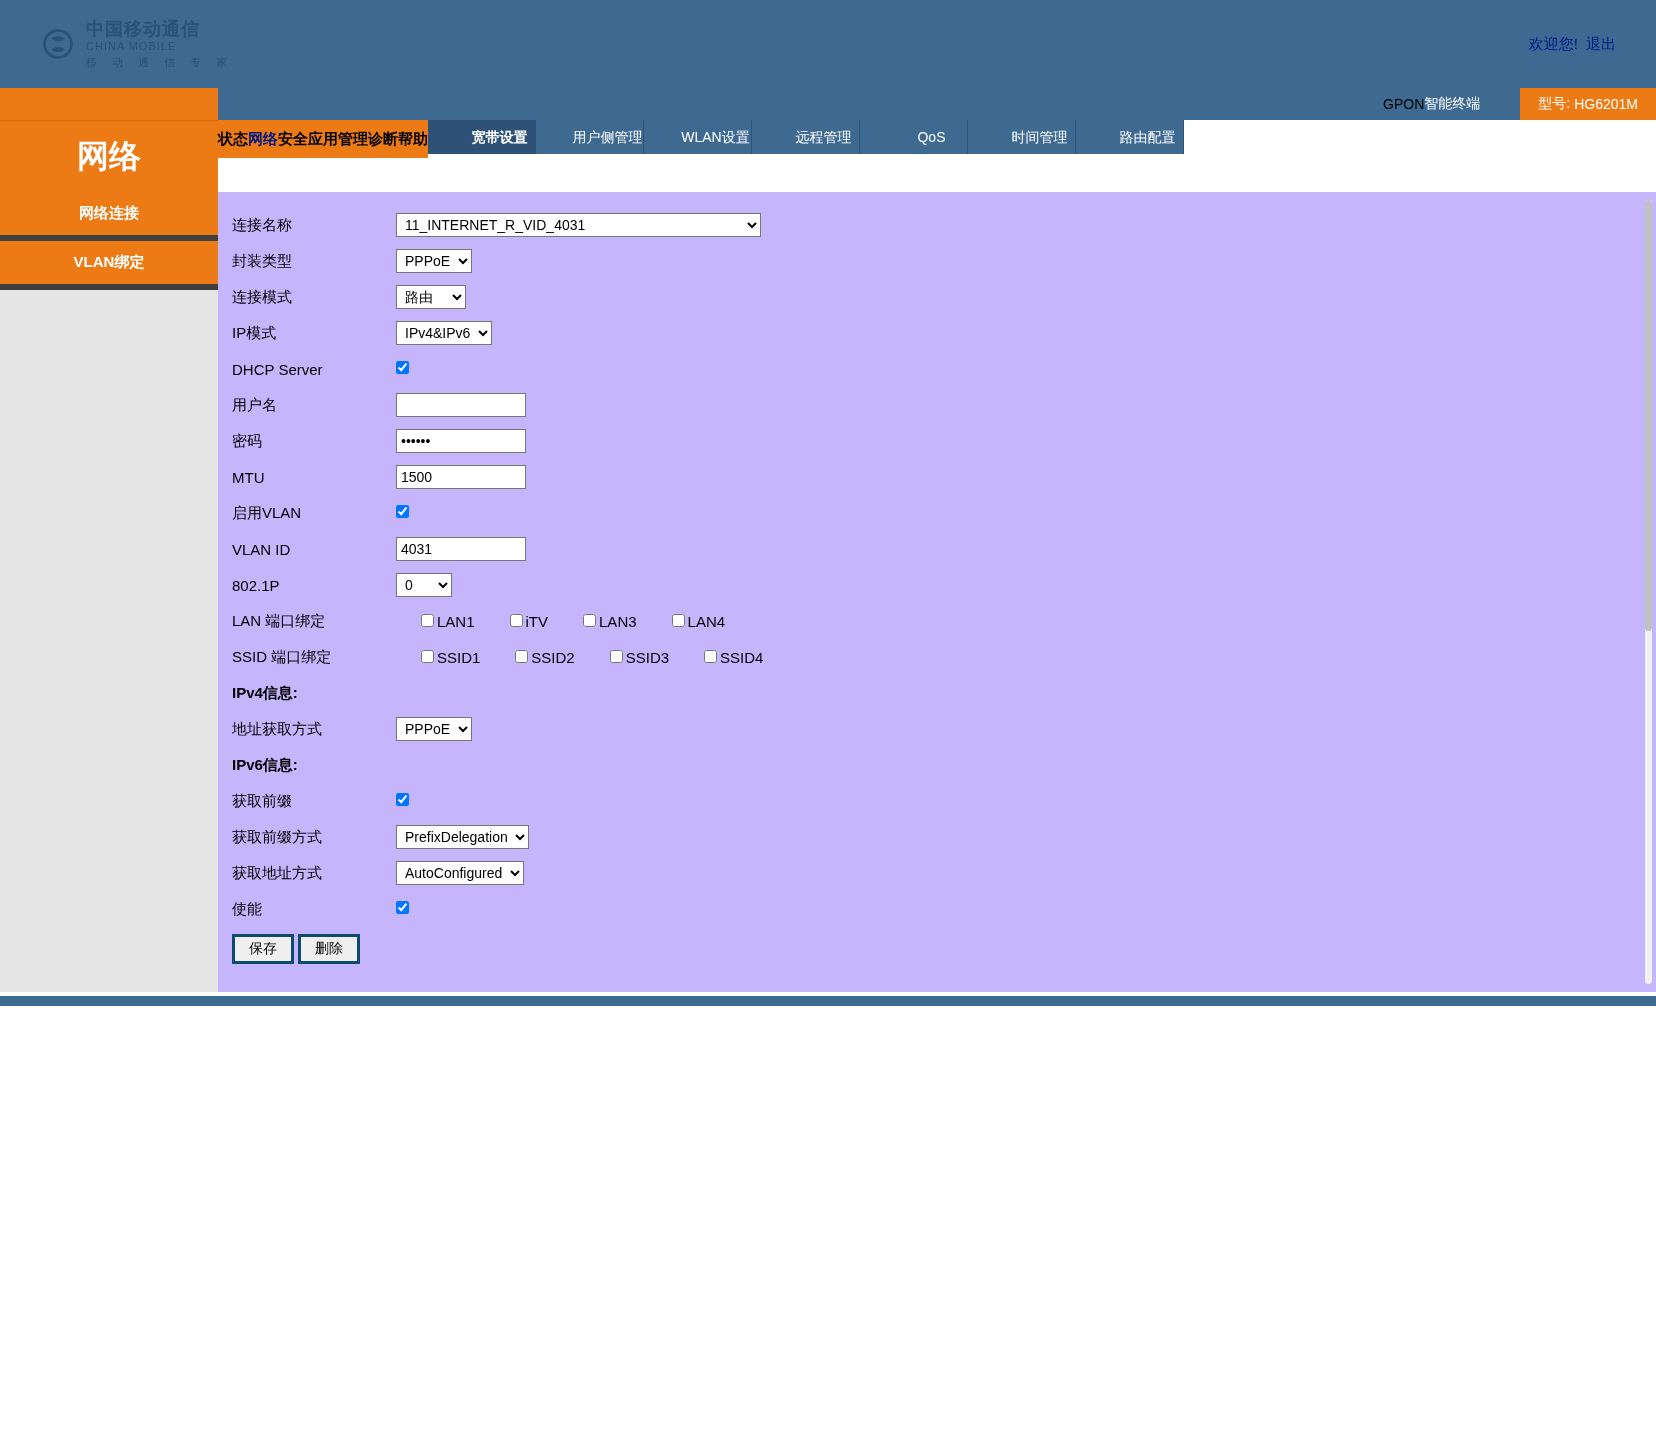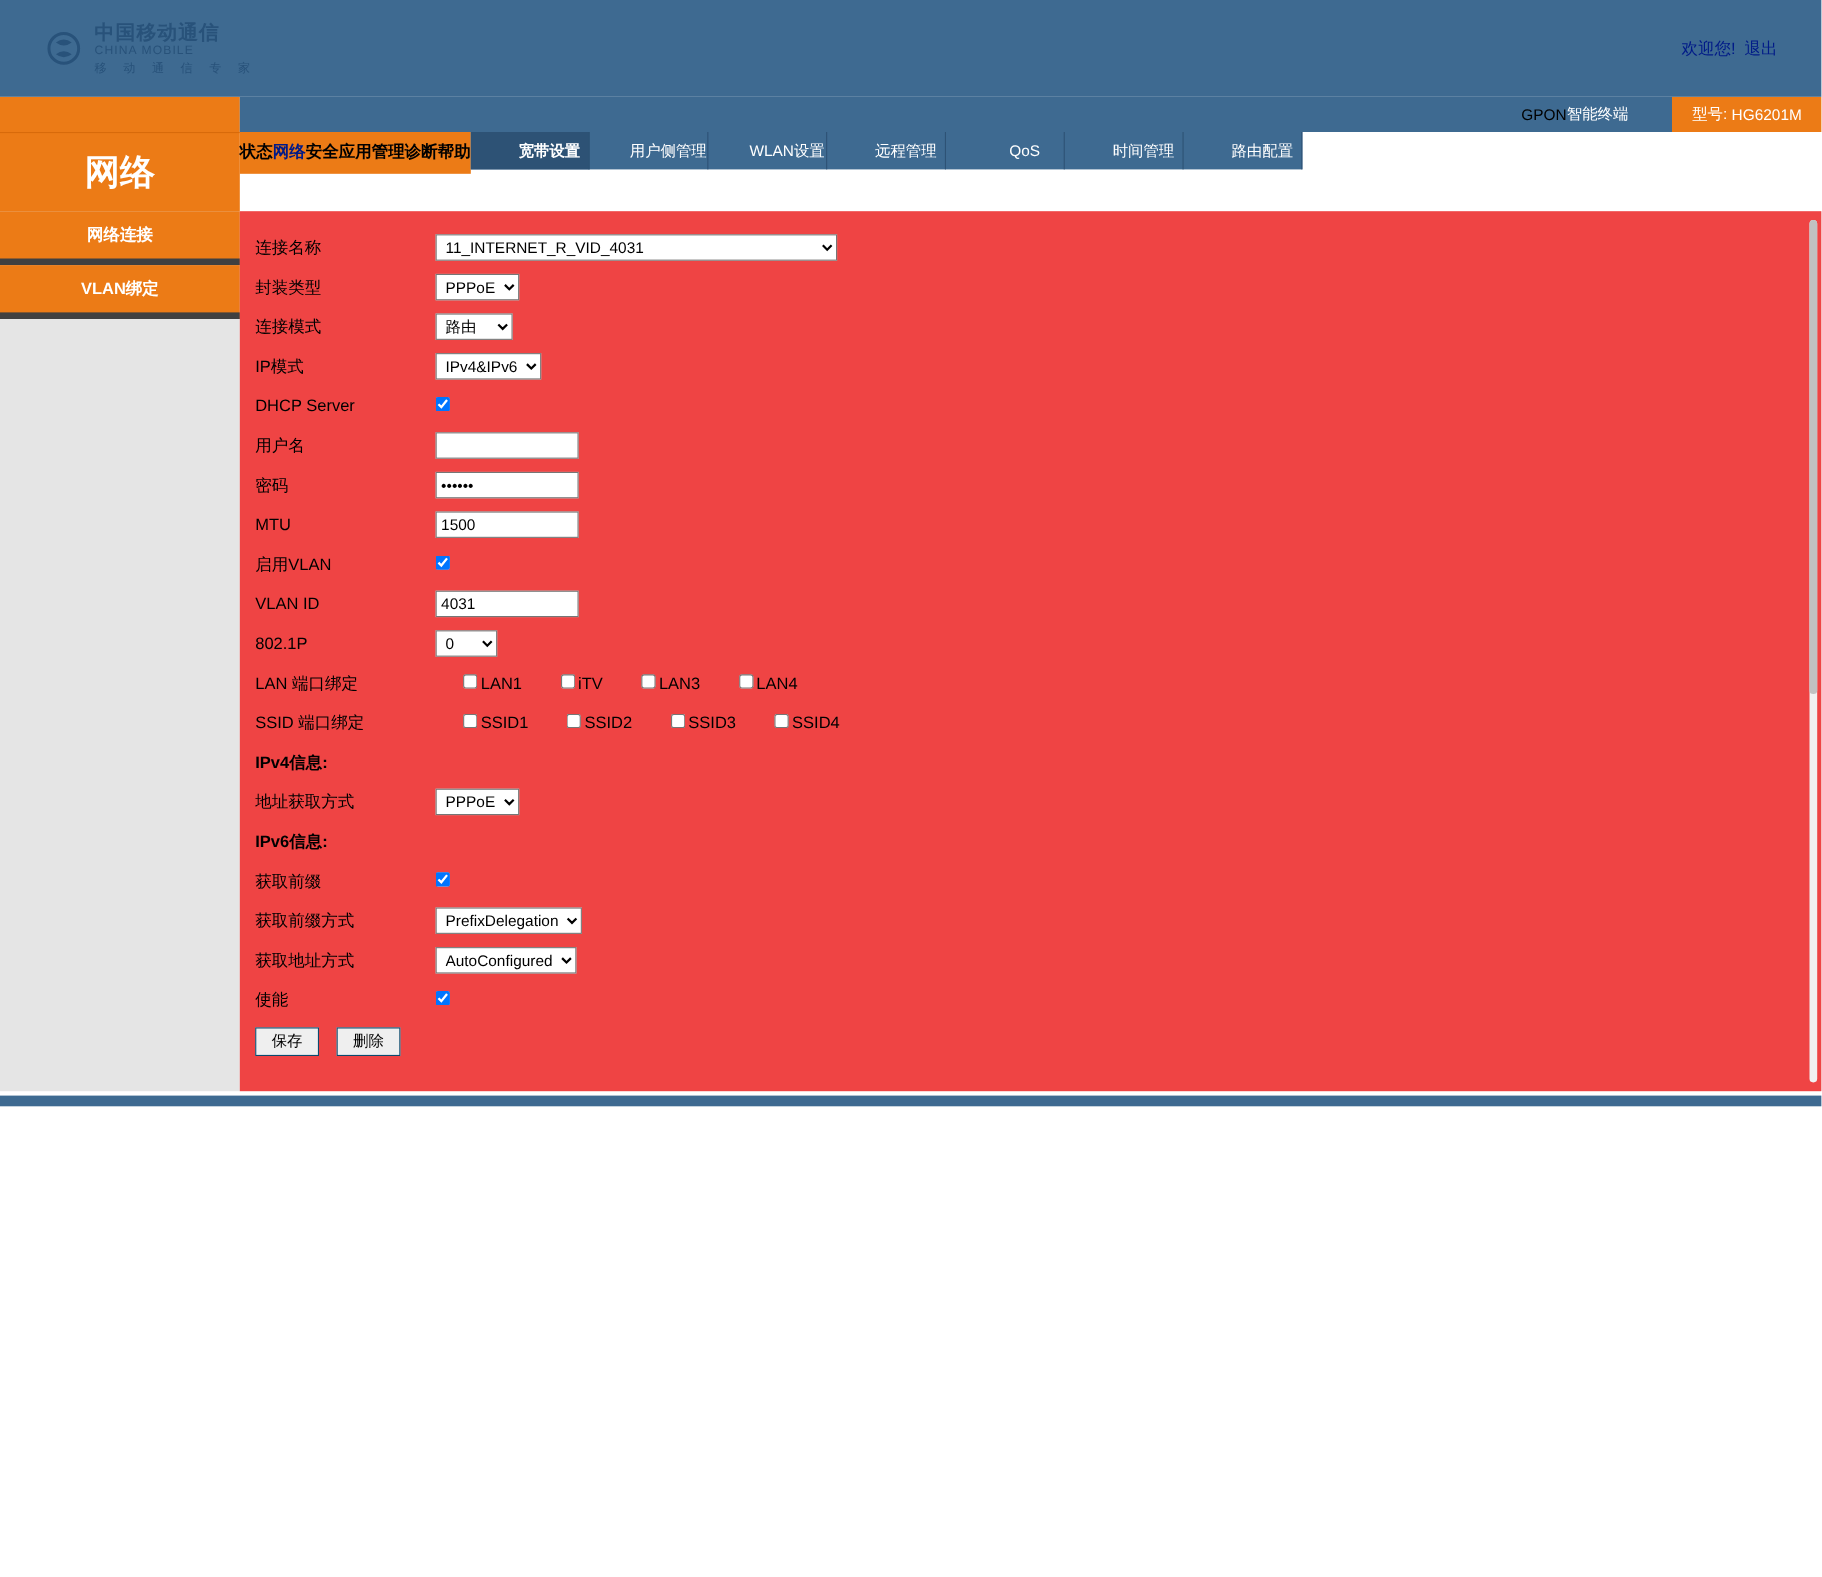--- a/index.html
+++ b/index.html
@@ -28,39 +28,39 @@
     .main-tabs { display: flex; background: #ec7b16; height: 38px; }
     .main-tab { flex: 1; text-align: center; line-height: 38px; color: #000; font-weight: bold; font-size: 15px; cursor: pointer; }
     .main-tab.active { color: #001a88; }
     .sub-tabs { display: flex; background: #3e6a91; height: 34px; }
     .sub-tab { width: 108px; text-align: center; line-height: 34px; color: #fff; font-size: 14px; cursor: pointer; border-right: 1px solid #2d5275; padding-left: 36px; }
     .sub-tab.active { background: #2d5275; font-weight: bold; }
 
     .body-row { display: flex; }
     .sidebar { width: 218px; background: #e5e5e5; min-height: 800px; }
     .side-item { background: #ec7b16; color: #fff; font-weight: bold; text-align: center; padding: 12px 0; cursor: pointer; font-size: 15px; border-bottom:6px solid #404040;}
-    .content { flex: 1; padding: 20px 18px 20px 14px; position: relative; background:#ef4444;}
+    .content { flex: 1; padding: 20px 18px 20px 14px; position: relative; background:#c4b5fd;}
     .scrollbar { position: absolute; right: 4px; top: 8px; bottom: 8px; width: 7px; background: #f1f1f1; border-radius: 4px; }
     .scrollbar-thumb { position: absolute; left: 0; right: 0; top: 0; height: 55%; background: #c1c1c1; border-radius: 4px; }
 
     .form-row { display: flex; align-items: center; margin-bottom: 10px; min-height: 26px; }
     .form-label { width: 164px; font-size: 15px; color: #000; }
     .form-label.bold { font-weight: bold; }
     .form-ctrl select, .form-ctrl input[type="text"], .form-ctrl input[type="password"] {
       border: 1px solid #767676; padding: 2px 4px; font-size: 14px; font-family: inherit; background: #fff; height: 24px;
     }
     .sel-wide { width: 365px; }
     .sel-med { width: 140px; }
     .sel-sm { width: 56px; }
     .sel-auto { width: auto; min-width: 70px; }
     .inp-med { width: 130px; }
     .chk-group label { margin-right: 10px; font-size: 15px; padding-left: 25px; }
     .chk-group input { margin-right: 3px; }
     .btn-row { margin-top: 12px; }
-    .btn-row button { padding: 3px 14px; font-size: 14px; background: #efefef; border: 1px solid #0c4a6e; cursor: pointer; margin-right: 12px; }
+    .btn-row button { padding: 3px 14px; font-size: 14px; background: #efefef; border: 3px solid #0c4a6e; cursor: pointer; margin-right: 0; }
 
     .footer-bar { height: 10px; background: #3e6a91; margin-top: 4px; }
   </style>
 </head>
 <body>
 
 <div class="header">
   <div class="logo-area">
     <svg class="logo-icon" viewBox="0 0 40 40">
       <circle cx="20" cy="20" r="15" fill="none" stroke="#28527a" stroke-width="3"></circle>

